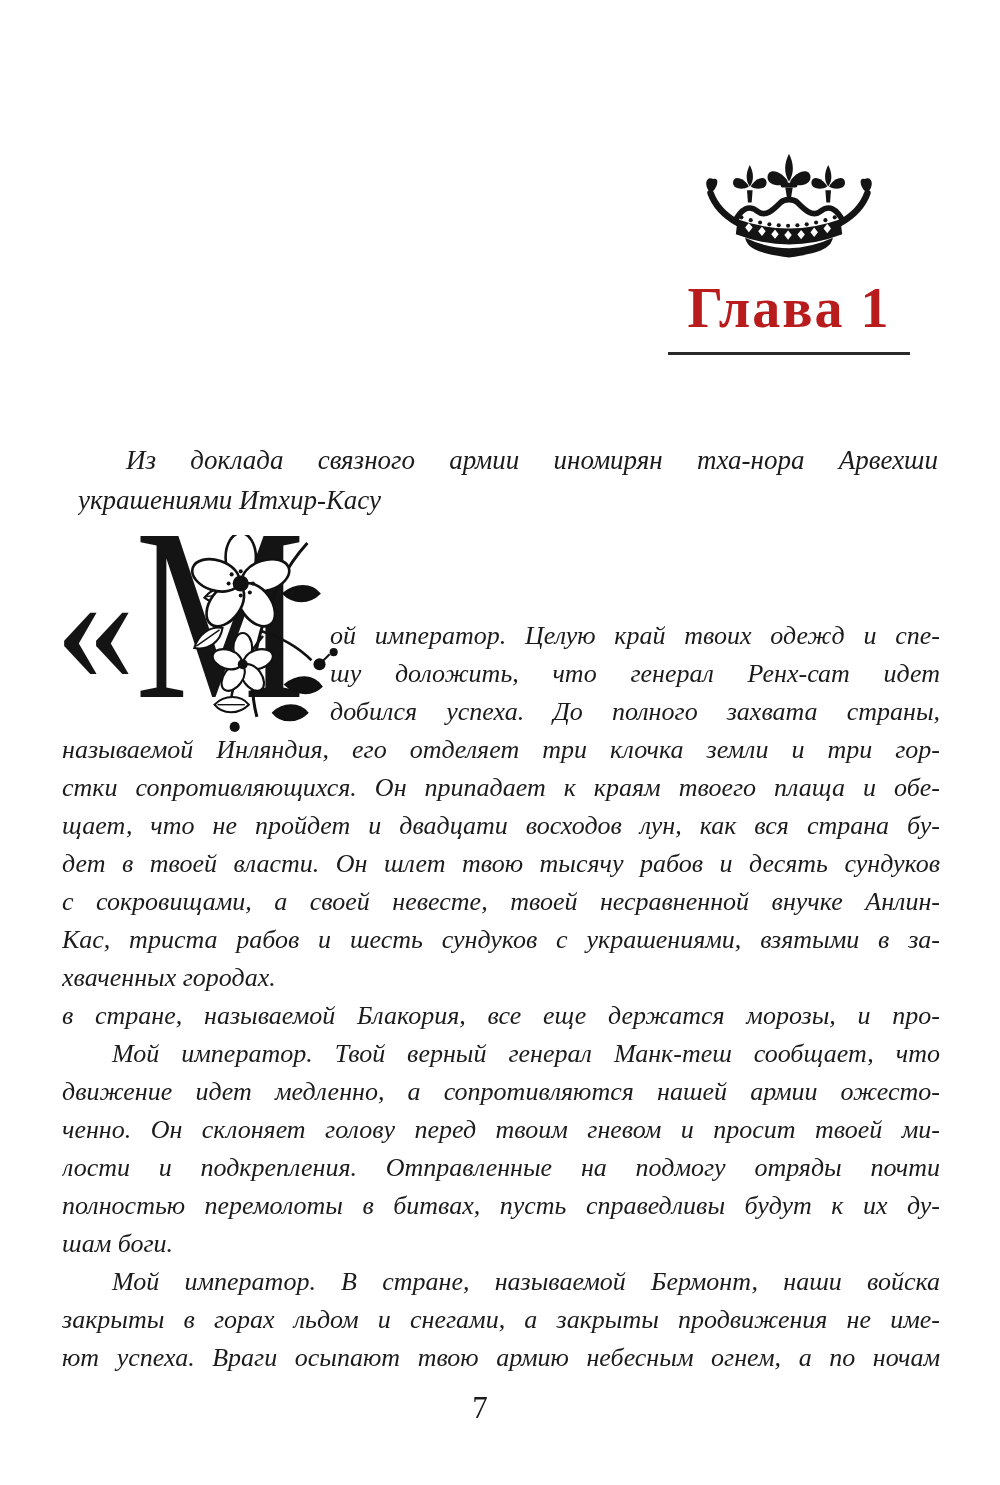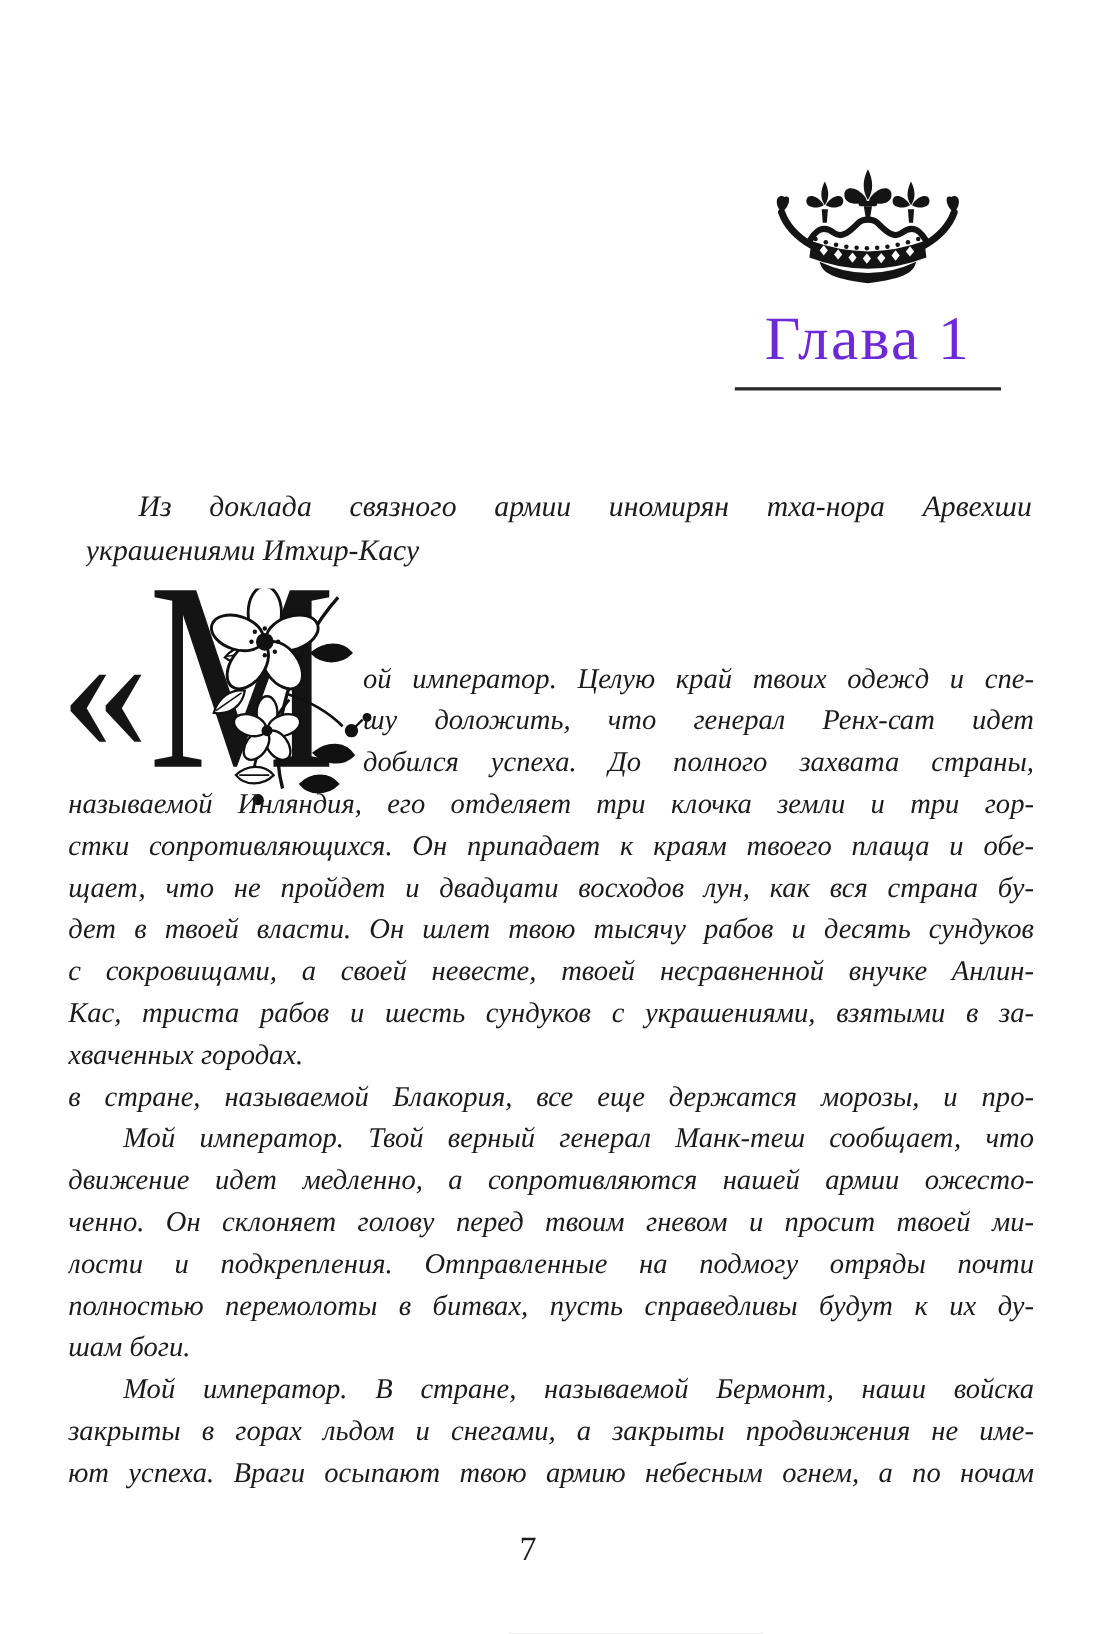--- a/index.html
+++ b/index.html
@@ -22,23 +22,23 @@
     top: 152px;
     width: 246px;
     display: flex;
     flex-direction: column;
     align-items: center;
   }
   .crown { width: 208px; height: 112px; display: block; }
   .chapter-title {
     margin-top: 12px;
     font-size: 56px;
-    font-weight: normal;
+    font-weight: bold;
     letter-spacing: 2px;
-    color: #6d28d9;
+    color: #b91c1c;
     white-space: nowrap;
     text-align: right;
   }
   .chapter-rule {
     margin-top: 12px;
     width: 242px;
     height: 3px;
     background: #2a2a2a;
   }
 
@@ -95,21 +95,21 @@
     top: -10px;
     width: 168px;
     height: 202px;
   }
 
   
   .body-text {
     position: absolute;
     left: 62px;
     right: 60px;
-    top: 598px;
+    top: 617px;
     font-style: italic;
     font-size: 26px;
   }
   .line {
     height: 38px;
     line-height: 38px;
     text-align: justify;
     text-align-last: justify;
     overflow: hidden;
   }

